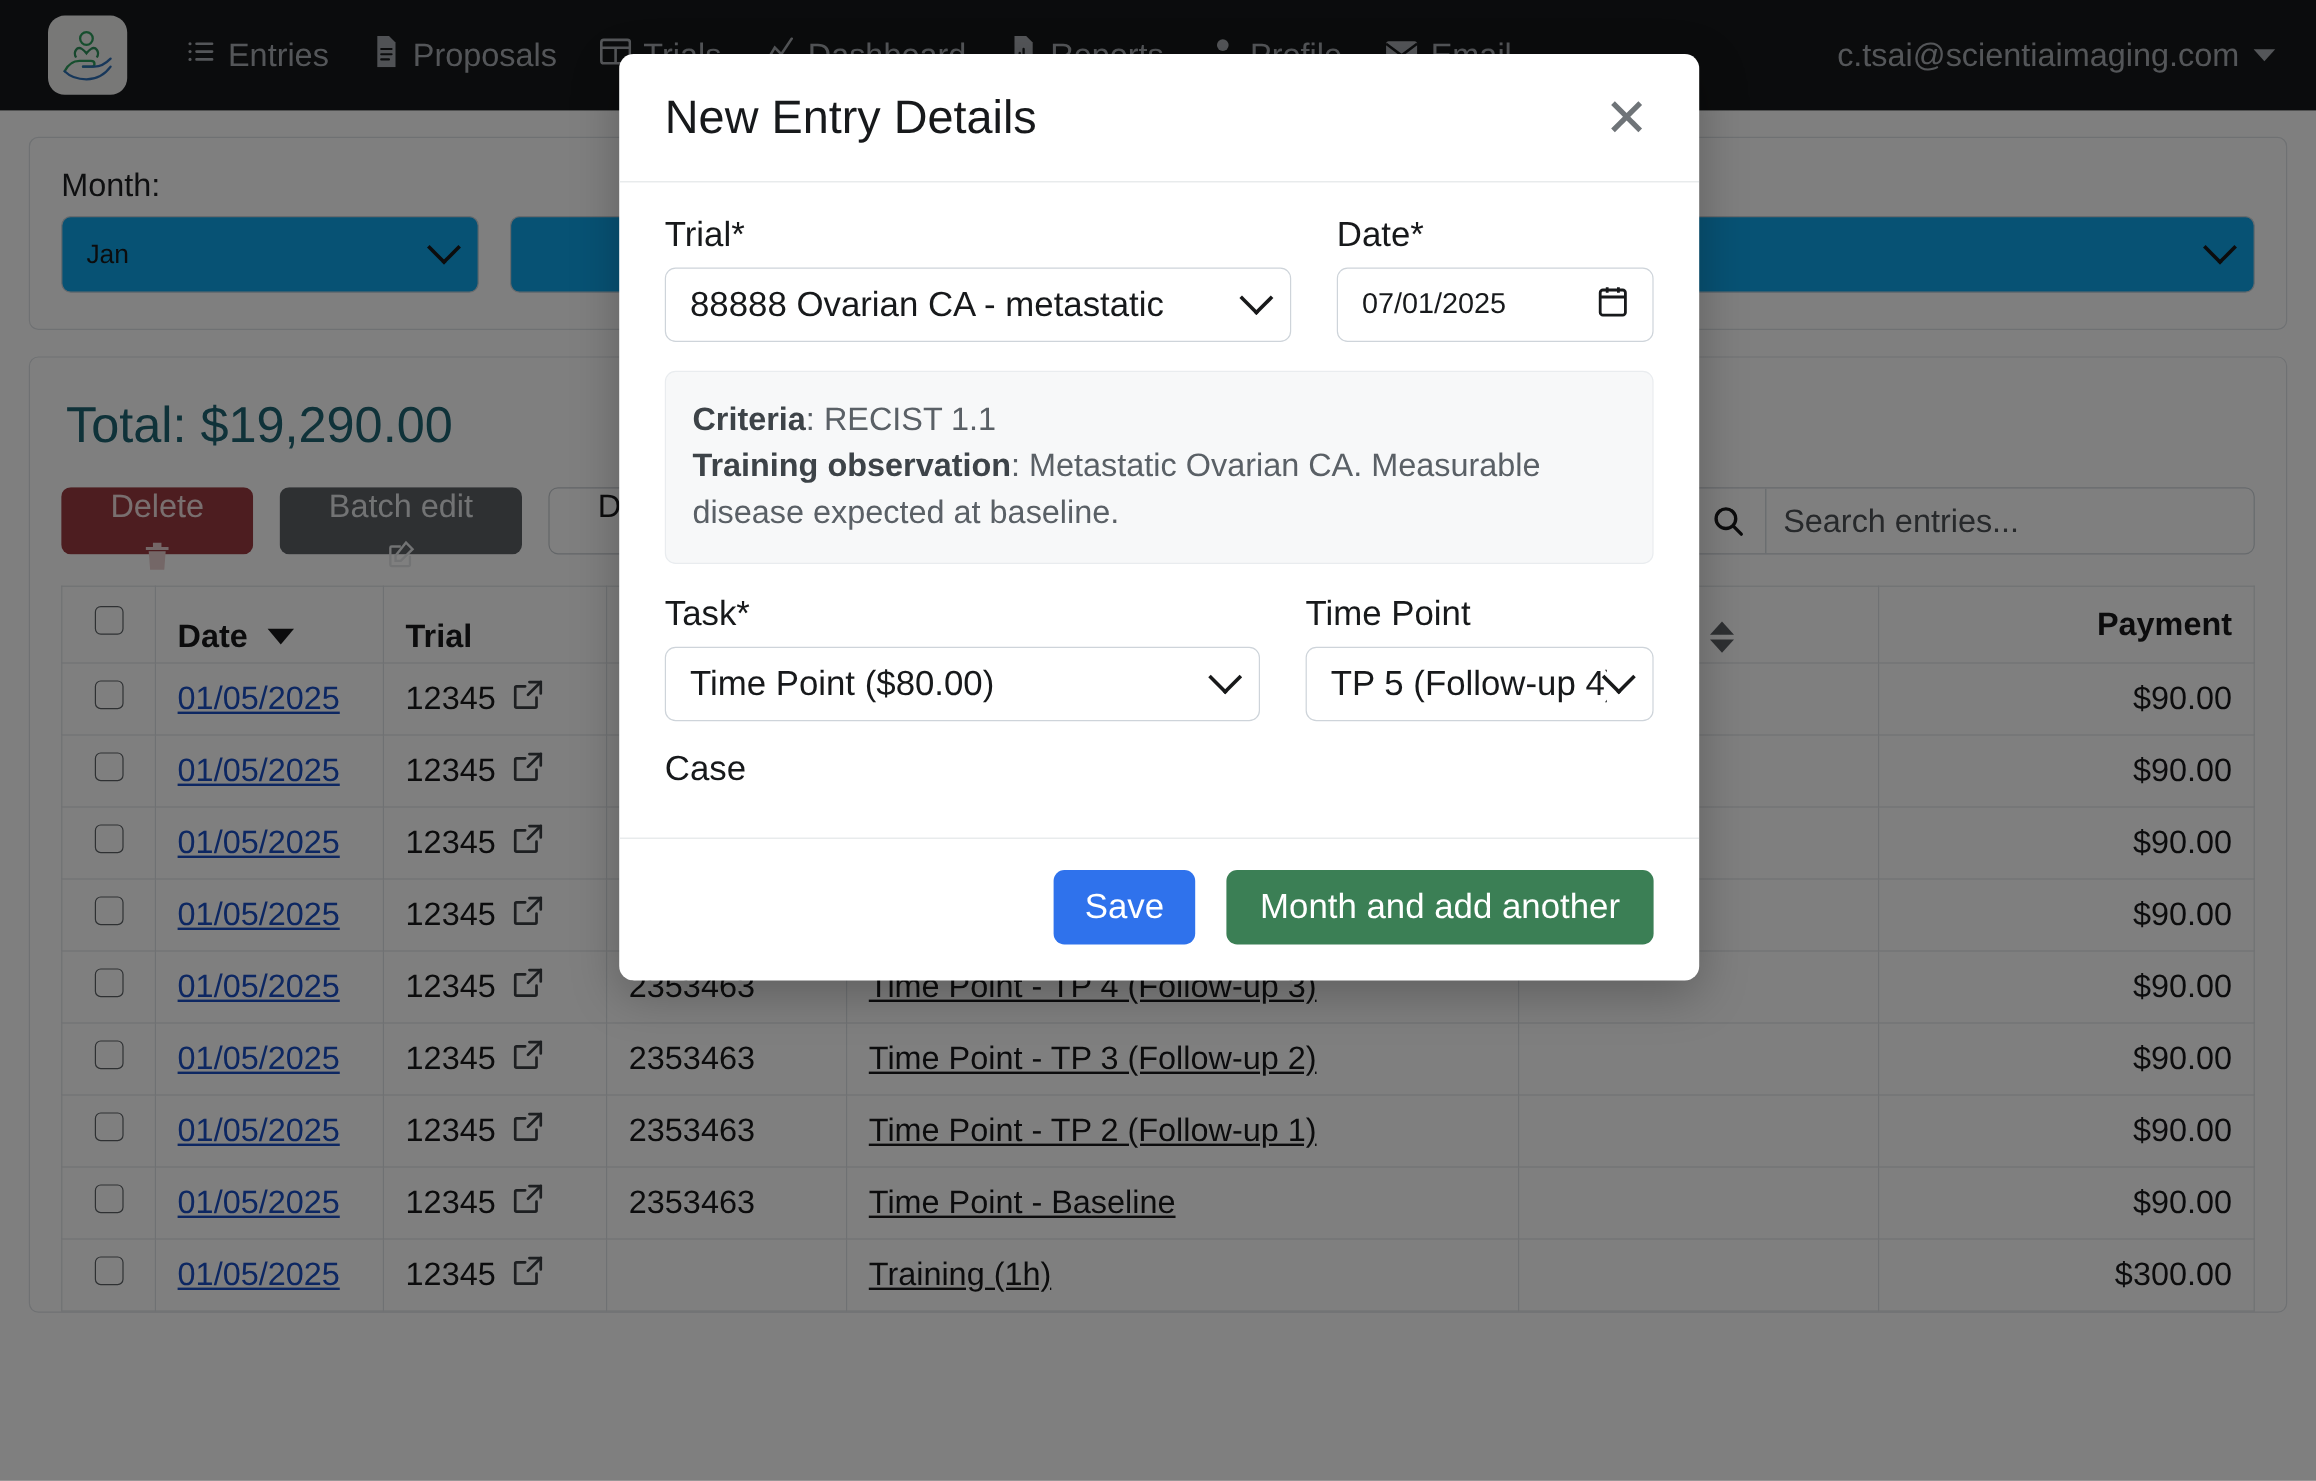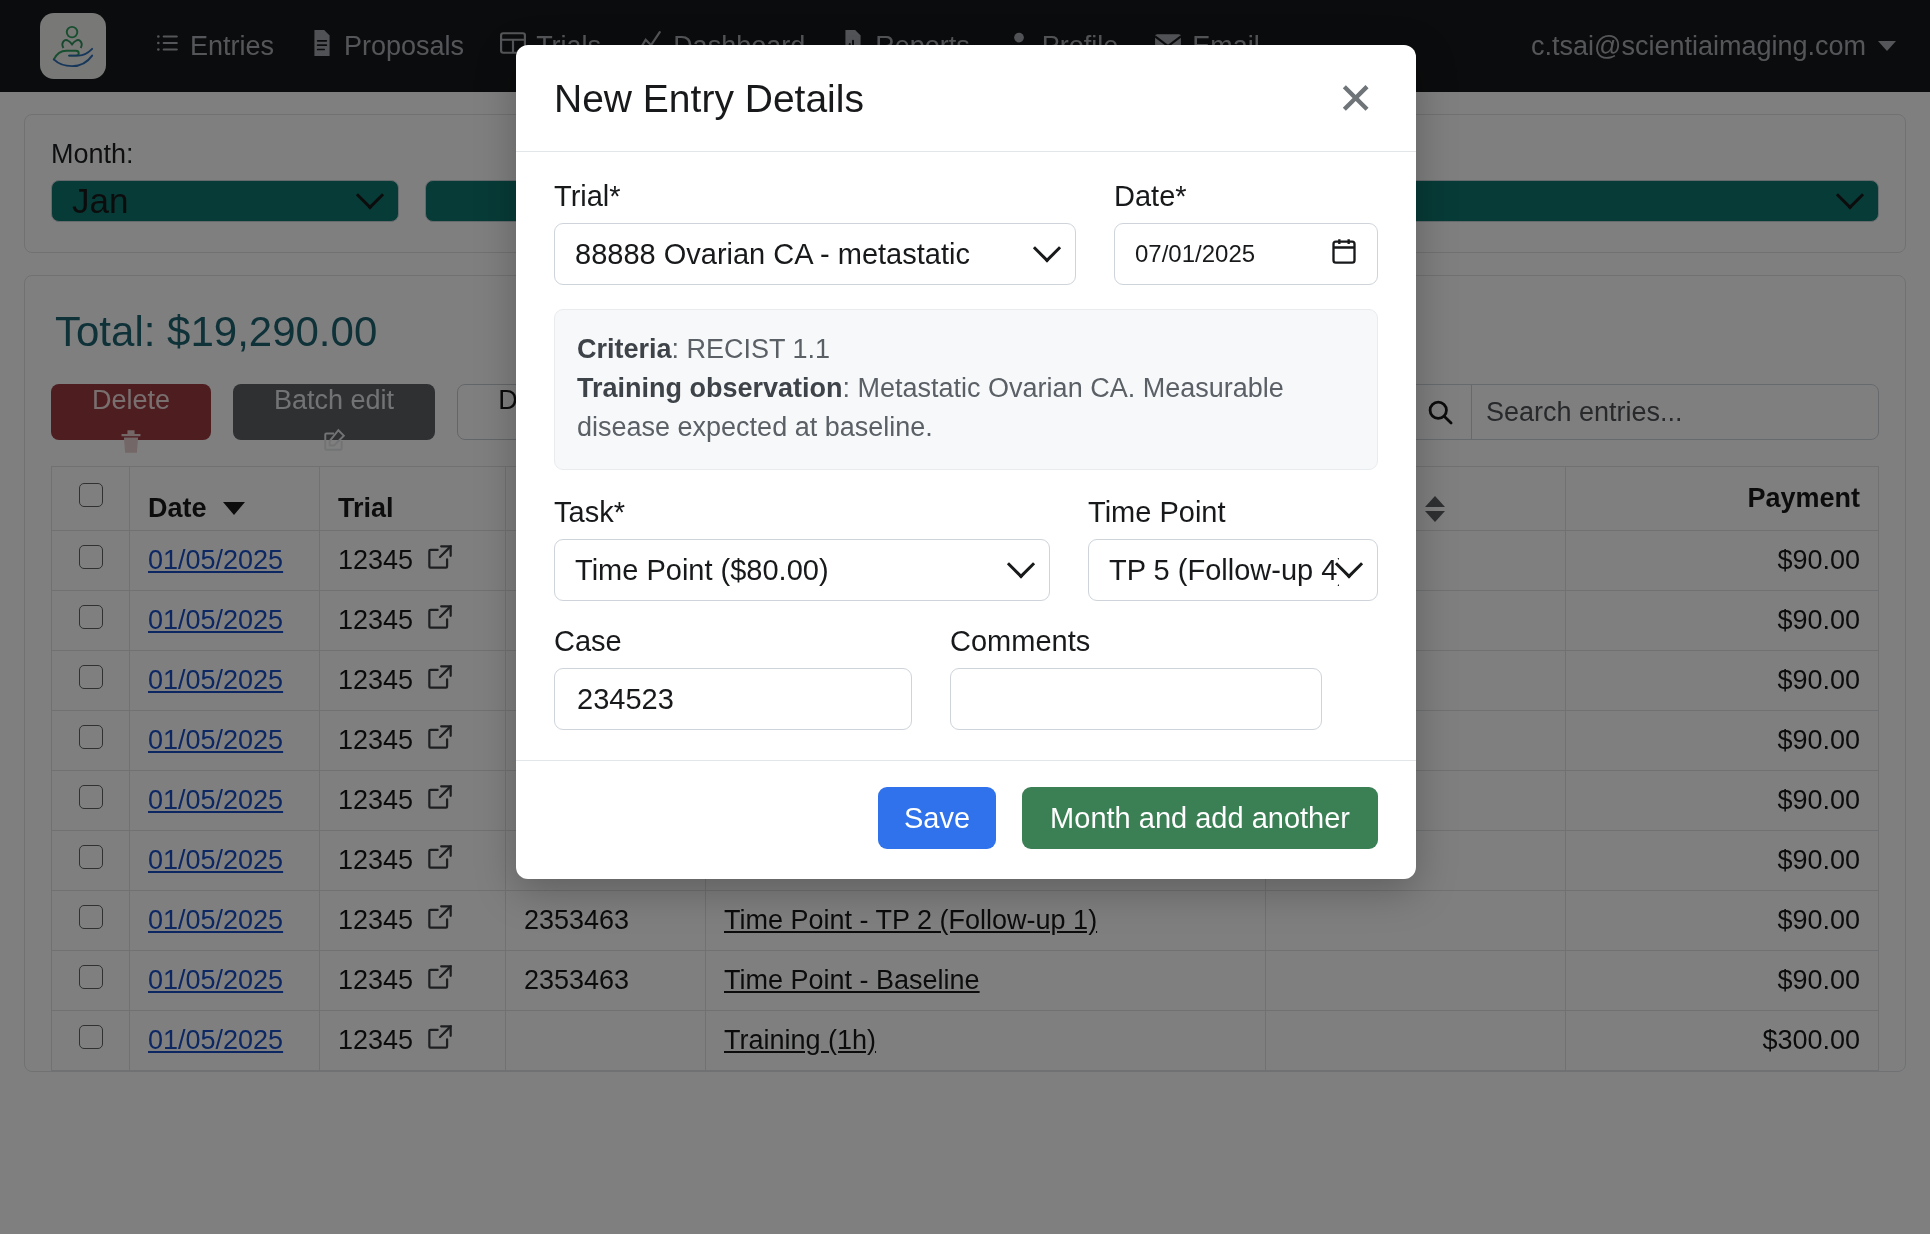--- a/index.html
+++ b/index.html
@@ -66,28 +66,28 @@
     border: 1px solid #dee2e6;
     border-radius: 8px;
     padding: 24px 26px 30px 26px;
     display: flex;
     align-items: flex-end;
     gap: 26px;
   }
   .field-group { display: flex; flex-direction: column; gap: 10px; }
   .field-label { font-size: 27px; color: #1d1f21; }
   .select-box {
-    height: 42px;
+    height: 64px;
     border: 1px solid #ced4da;
     border-radius: 8px;
-    background: #0f766e;
+    background: #0ea5e9;
     display: flex; align-items: center;
     justify-content: space-between;
     padding: 0 18px 0 20px;
-    font-size: 35px;
+    font-size: 22px;
     color: #18191a;
   }
   .chev {
     width: 20px; height: 20px;
     border-right: 3px solid #18191a;
     border-bottom: 3px solid #18191a;
     transform: rotate(45deg) translate(-4px,-4px);
     flex: none;
   }
 
@@ -695,29 +695,20 @@
         <div class="m-select">
           <span class="val">TP 5 (Follow-up 4)</span>
           <span class="chev"></span>
         </div>
       </div>
     </div>
 
     <div class="row2" style="margin-bottom:0;">
       <div style="flex:0 0 358px;">
         <span class="m-label">Case</span>
-        <div class="m-input">
-          <input type="text" value="234523" style="">
-        </div>
-      </div>
-      <div style="flex:0 0 372px;">
-        <span class="m-label">Comments</span>
-        <div class="m-input">
-          <input type="text" value="" style="">
-        </div>
       </div>
     </div>
   </div>
 
   <div class="modal-footer">
     <button class="btn-primary">Save</button>
     <button class="btn-success">Month and add another</button>
   </div>
 </div>
 

